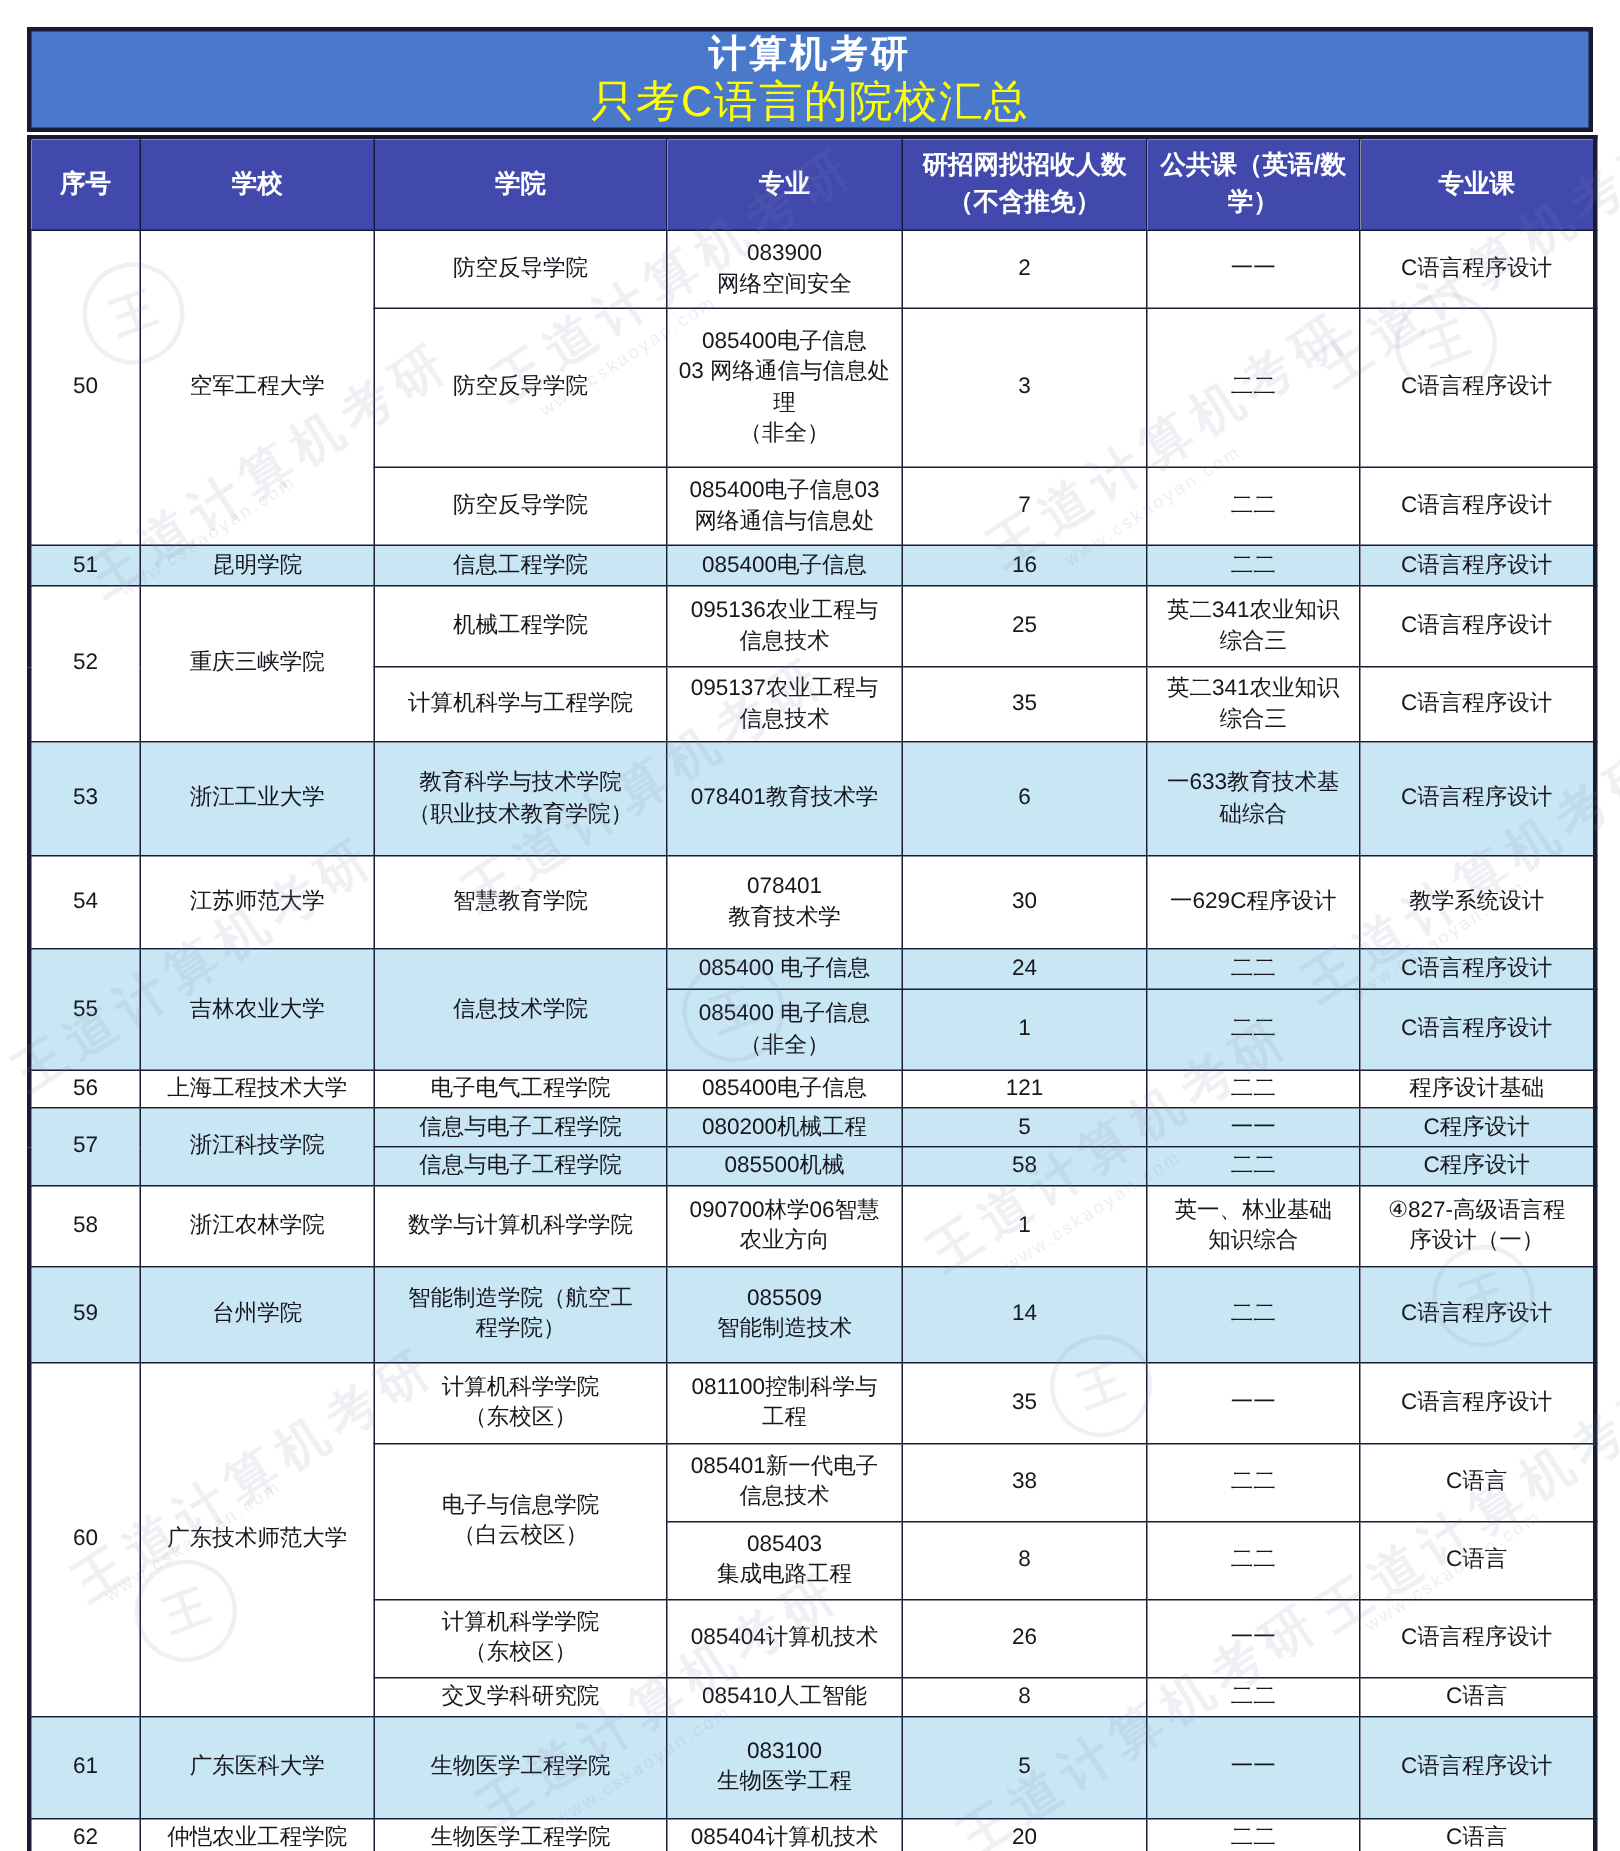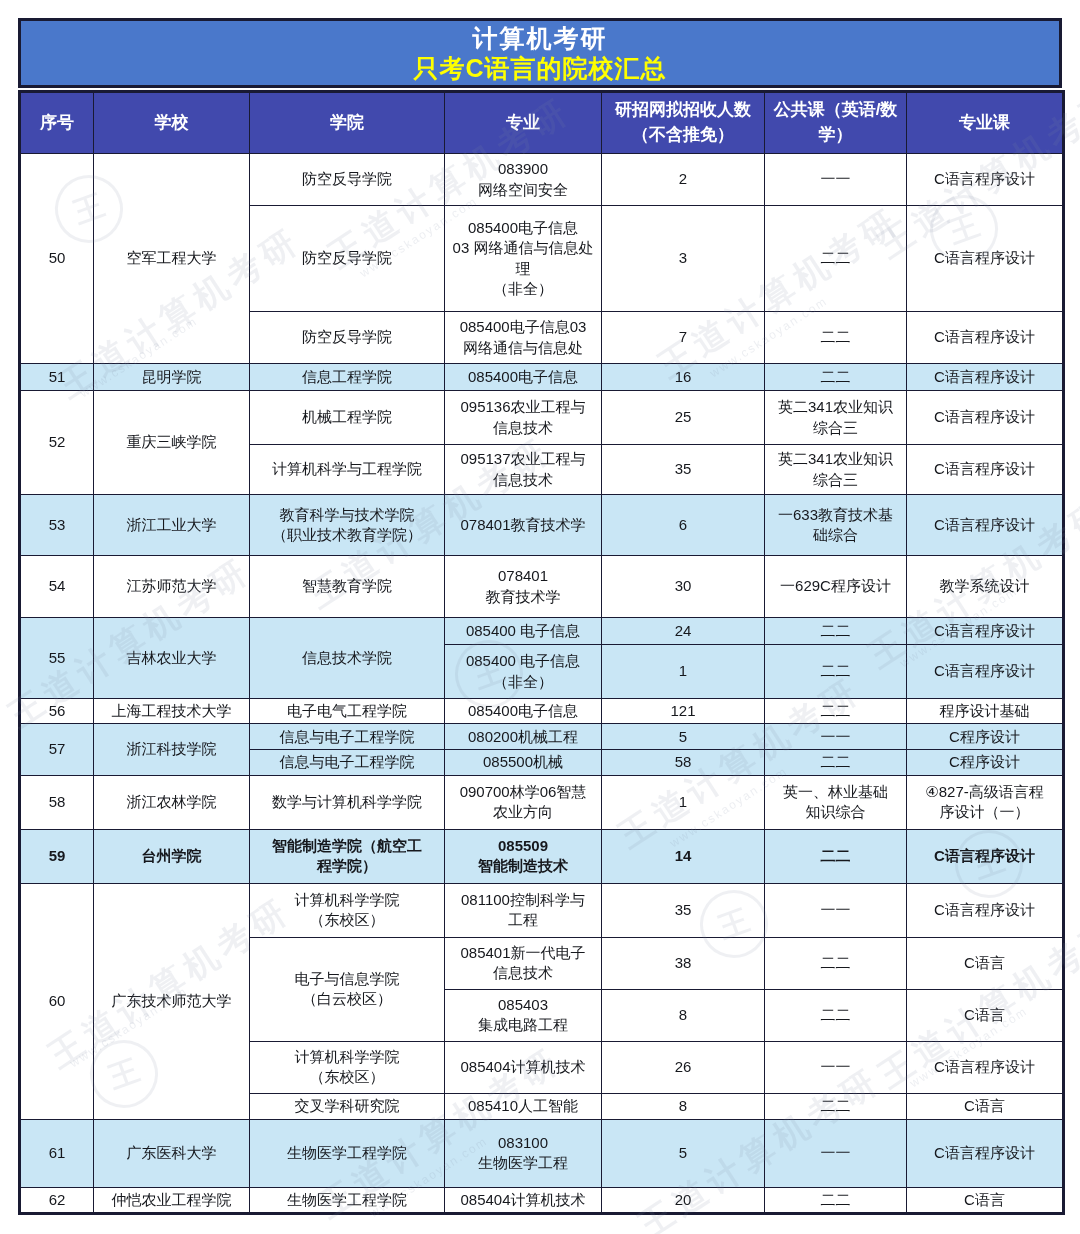--- a/index.html
+++ b/index.html
@@ -13,21 +13,21 @@
   }
   .banner{
     position:absolute;left:18px;top:18px;width:1044px;height:70px;
     box-sizing:border-box;
     background:var(--banner-bg,#4a78cb);
     border:3px solid var(--border,#191a33);
     display:flex;flex-direction:column;align-items:center;justify-content:center;
     line-height:1.2;
   }
   .banner-title{font-size:25px;font-weight:bold;color:var(--title,#ffffff);letter-spacing:2px;}
-  .banner-subtitle{font-size:25px;font-weight:bold;color:var(--subtitle,#ffff00);letter-spacing:1px;}
+  .banner-subtitle{font-size:29px;font-weight:normal;color:var(--subtitle,#ffff00);letter-spacing:1px;}
   table.grid{
     position:absolute;left:18px;top:90px;width:1044px;
     border-collapse:collapse;table-layout:fixed;
     border:3px solid var(--border,#191a33);
   }
   table.grid th,table.grid td{
     border:1.5px solid var(--border,#191a33);
     text-align:center;vertical-align:middle;
     padding:2px 3px;box-sizing:border-box;
     white-space:pre-line;line-height:1.35;
@@ -169,21 +169,21 @@
         </tr>
         <tr style="height: 50px;">
           <td>计算机科学与工程学院</td>
           <td>095137农业工程与
 信息技术</td>
           <td class="num">35</td>
           <td>英二341农业知识
 综合三</td>
           <td>C语言程序设计</td>
         </tr>
-        <tr class="hl" style="height: 61px;">
+        <tr class="hl" style="height: 76px;">
           <td class="num">53</td>
           <td>浙江工业大学</td>
           <td>教育科学与技术学院
 （职业技术教育学院）</td>
           <td>078401教育技术学</td>
           <td class="num">6</td>
           <td>一633教育技术基
 础综合</td>
           <td>C语言程序设计</td>
         </tr>
@@ -243,21 +243,21 @@
           <td>浙江农林学院</td>
           <td>数学与计算机科学学院</td>
           <td>090700林学06智慧
 农业方向</td>
           <td class="num">1</td>
           <td>英一、林业基础
 知识综合</td>
           <td>④827-高级语言程
 序设计（一）</td>
         </tr>
-        <tr class="hl" style="height: 54px; font-weight: bold;">
+        <tr class="hl" style="height: 64px;">
           <td class="num">59</td>
           <td>台州学院</td>
           <td>智能制造学院（航空工
 程学院）</td>
           <td>085509
 智能制造技术</td>
           <td class="num">14</td>
           <td>二二</td>
           <td>C语言程序设计</td>
         </tr>

